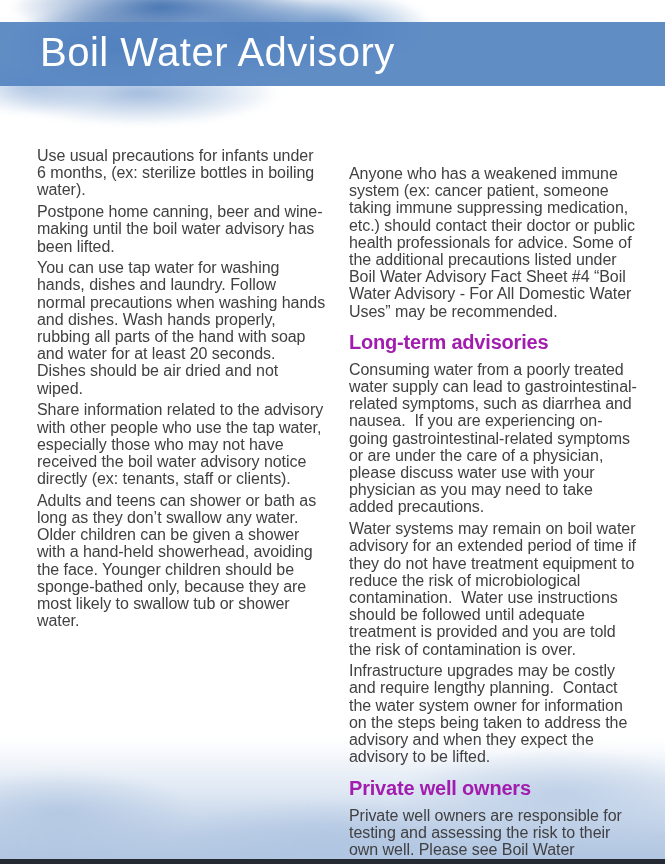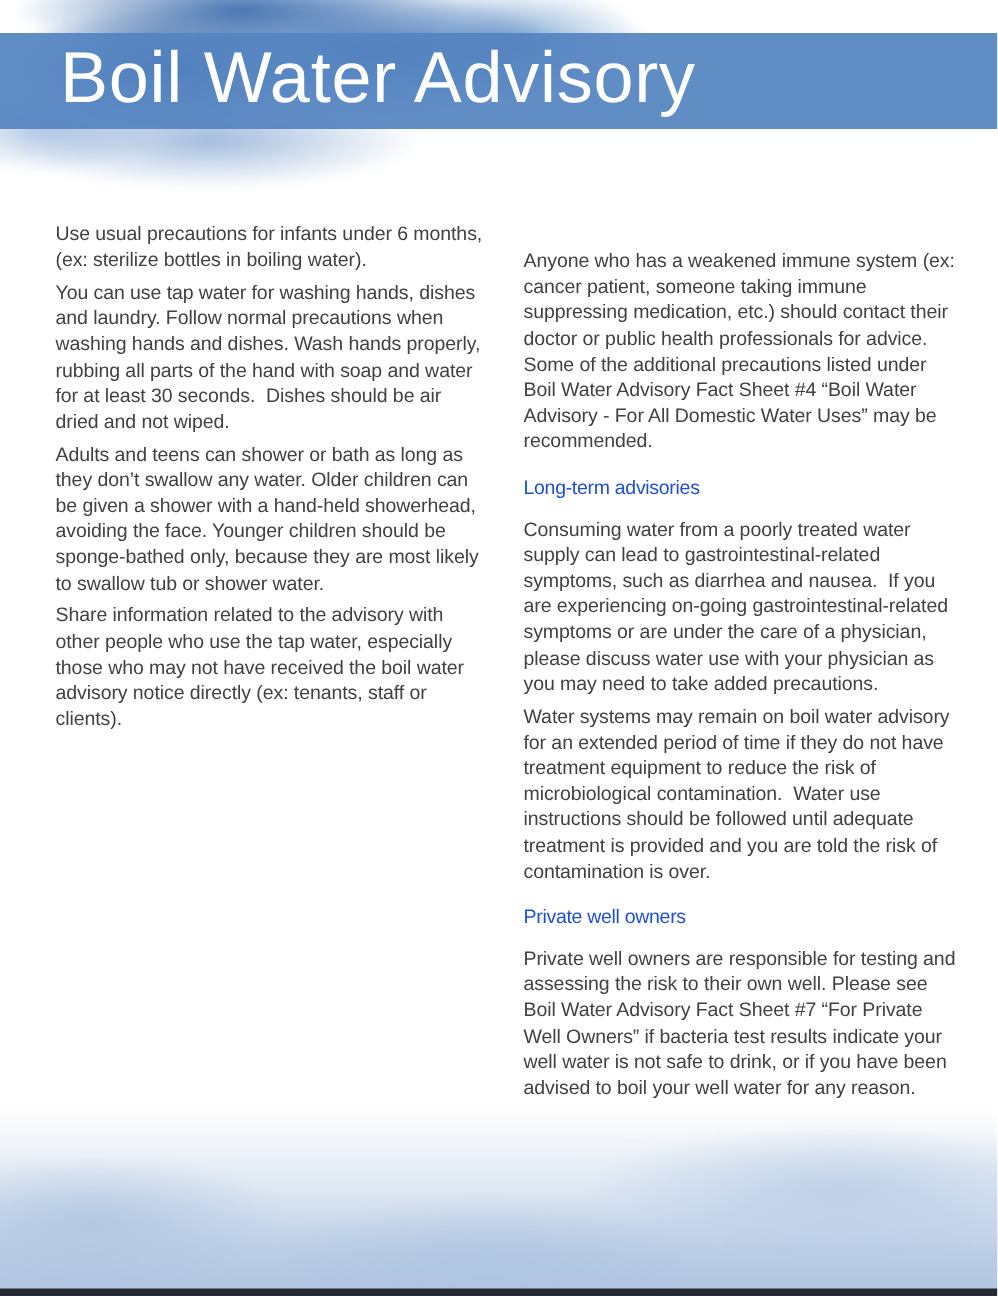--- a/index.html
+++ b/index.html
@@ -34,51 +34,51 @@
     height: 64px;
     background: rgba(84,131,192,0.92);
     display: flex;
     align-items: center;
     padding-left: 40px;
     box-sizing: border-box;
     z-index: 1;
   }
   .banner-title {
     color: #ffffff;
-    font-size: 48px;
+    font-size: 40px;
     font-weight: 400;
     letter-spacing: 0.5px;
     margin-top: -4px;
     white-space: nowrap;
   }
 
   .col {
     position: absolute;
     top: 147px;
     width: 289px;
     z-index: 3;
   }
   .col-left  { left: 37px;  }
   .col-right { left: 349px; margin-top: 18px; }
 
   .col p {
     margin: 0 0 4.5px 0;
-    font-size: 13px;
+    font-size: 16px;
     line-height: 17.2px;
     letter-spacing: -0.05px;
     color: #414042;
     white-space: pre-wrap;
   }
   .col h2 {
     margin: 9px 0 6px 0;
-    font-size: 13px;
+    font-size: 20px;
     line-height: 26px;
-    font-weight: 400;
+    font-weight: 700;
     letter-spacing: -0.2px;
-    color: #1d4ed8;
+    color: #a21caf;
   }
 
   
   .wc-bottom {
     position: absolute;
     left: -10px; right: -10px; bottom: 0;
     height: 125px;
     filter: blur(3px);
     background:
       linear-gradient(to bottom, rgba(190,208,232,0) 0%, rgba(186,205,230,0.50) 45%, rgba(177,198,226,0.85) 75%, rgba(170,193,223,0.95) 100%),
@@ -101,30 +101,32 @@
 <div class="page">
 
   <div class="wc-top"></div>
 
   <div class="banner">
     <div class="banner-title">Boil Water Advisory</div>
   </div>
 
   <div class="col col-left">
     <p>Use usual precautions for infants under 6 months, (ex: sterilize bottles in boiling water).</p>
-    <p>You can use tap water for washing hands, dishes and laundry. Follow normal precautions when washing hands and dishes. Wash hands properly, rubbing all parts of the hand with soap and water for at least 30 seconds.  Dishes should be air dried and not wiped.</p>
+    <p>Postpone home canning, beer and wine-making until the boil water advisory has been lifted.</p>
+    <p>You can use tap water for washing hands, dishes and laundry. Follow normal precautions when washing hands and dishes. Wash hands properly, rubbing all parts of the hand with soap and water for at least 20 seconds.  Dishes should be air dried and not wiped.</p>
+    <p>Share information related to the advisory with other people who use the tap water, especially those who may not have received the boil water advisory notice directly (ex: tenants, staff or clients).</p>
     <p>Adults and teens can shower or bath as long as they don’t swallow any water. Older children can be given a shower with a hand-held showerhead, avoiding the face. Younger children should be sponge-bathed only, because they are most likely to swallow tub or shower water.</p>
-    <p>Share information related to the advisory with other people who use the tap water, especially those who may not have received the boil water advisory notice directly (ex: tenants, staff or clients).</p>
   </div>
 
   <div class="col col-right">
     <p>Anyone who has a weakened immune system (ex: cancer patient, someone taking immune suppressing medication, etc.) should contact their doctor or public health professionals for advice. Some of the additional precautions listed under Boil Water Advisory Fact Sheet #4 “Boil Water Advisory - For All Domestic Water Uses” may be recommended.</p>
     <h2>Long-term advisories</h2>
     <p>Consuming water from a poorly treated water supply can lead to gastrointestinal-related symptoms, such as diarrhea and nausea.  If you are experiencing on-going gastrointestinal-related symptoms or are under the care of a physician, please discuss water use with your physician as you may need to take added precautions.</p>
     <p>Water systems may remain on boil water advisory for an extended period of time if they do not have treatment equipment to reduce the risk of microbiological contamination.  Water use instructions should be followed until adequate treatment is provided and you are told the risk of contamination is over.</p>
+    <p>Infrastructure upgrades may be costly and require lengthy planning.  Contact the water system owner for information on the steps being taken to address the advisory and when they expect the advisory to be lifted.</p>
     <h2>Private well owners</h2>
     <p>Private well owners are responsible for testing and assessing the risk to their own well. Please see Boil Water Advisory Fact Sheet #7 “For Private Well Owners” if bacteria test results indicate your well water is not safe to drink, or if you have been advised to boil your well water for any reason.</p>
   </div>
 
   <div class="wc-bottom"></div>
   <div class="footer-bar"></div>
 
 </div>
 
 </body></html>

